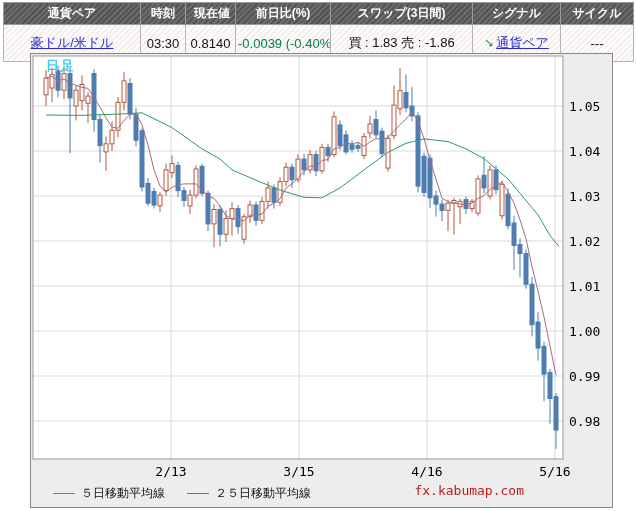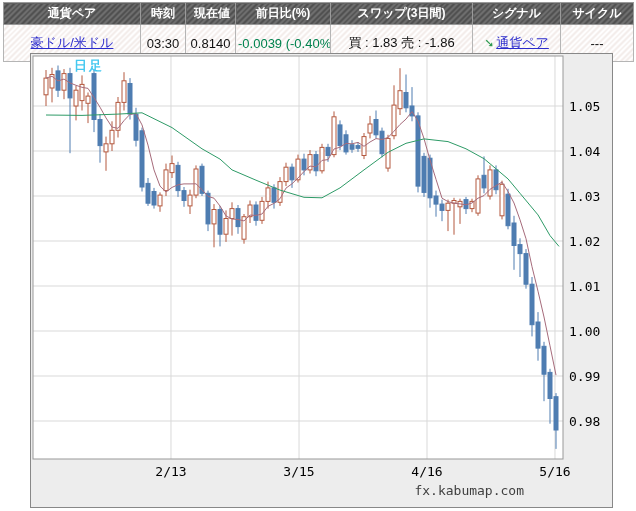--- a/index.html
+++ b/index.html
@@ -21,21 +21,21 @@
   .sig-arrow{color:#2e9b4f;font-size:12px;margin-right:2px;text-decoration:none;display:inline-block;}
 
   
   .chart-widget{position:absolute;left:30px;top:53px;width:581px;height:453px;
     background:#ededed;border:1px solid #888;}
   .chart-widget svg{position:absolute;left:0;top:0;}
   .tf-label{position:absolute;left:15px;top:3px;color:#45c8f0;font-size:13px;letter-spacing:2px;font-weight:bold;}
   .legend{position:absolute;left:22px;top:431px;display:flex;align-items:center;font-size:12px;color:#111;}
   .legend .dash{display:inline-block;width:22px;height:0;border-top:1px solid #000;margin-right:6px;}
   .legend .item{display:flex;align-items:center;margin-right:22px;}
-  .watermark{position:absolute;right:88px;top:429px;font-family:"DejaVu Sans Mono",monospace;font-size:13px;color:#404040;margin-left:11px;}
+  .watermark{position:absolute;right:88px;top:429px;font-family:"DejaVu Sans Mono",monospace;font-size:13px;color:#b91c1c;margin-left:11px;}
 </style>
 </head>
 <body>
 
 <table class="quote-table">
   <colgroup>
     <col style="width:137px">
       <col style="width:45px">
       <col style="width:50px">
     <col style="width:95px">
@@ -265,15 +265,25 @@
       <text x="538" y="191.5" font-family="DejaVu Sans Mono" font-size="13" fill="#000">1.02</text>
       <text x="538" y="236.5" font-family="DejaVu Sans Mono" font-size="13" fill="#000">1.01</text>
       <text x="538" y="281.5" font-family="DejaVu Sans Mono" font-size="13" fill="#000">1.00</text>
       <text x="538" y="326.5" font-family="DejaVu Sans Mono" font-size="13" fill="#000">0.99</text>
       <text x="538" y="371.5" font-family="DejaVu Sans Mono" font-size="13" fill="#000">0.98</text>
       <text x="139.98" y="422" text-anchor="middle" font-family="DejaVu Sans Mono" font-size="13" fill="#000">2/13</text>
       <text x="268.02" y="422" text-anchor="middle" font-family="DejaVu Sans Mono" font-size="13" fill="#000">3/15</text>
       <text x="396" y="422" text-anchor="middle" font-family="DejaVu Sans Mono" font-size="13" fill="#000">4/16</text>
       <text x="523.98" y="422" text-anchor="middle" font-family="DejaVu Sans Mono" font-size="13" fill="#000">5/16</text>
     </svg>
-  <div class="tf-label" style="color: rgb(69, 200, 240); margin-left: 28px;">日足</div>
+  <div class="tf-label" style="color: rgb(69, 200, 240);">日足</div>
+  <div class="legend">
+    <span class="item">
+      <span class="dash" id="dash-ma5" style="border-top-color: rgb(166, 107, 123);"></span>
+      <span>５日移動平均線</span>
+    </span>
+    <span class="item">
+      <span class="dash" id="dash-ma25" style="border-top-color: rgb(46, 155, 103);"></span>
+      <span>２５日移動平均線</span>
+    </span>
+  </div>
   <div class="watermark">fx.kabumap.com</div>
 </div>
 
 </body></html>

